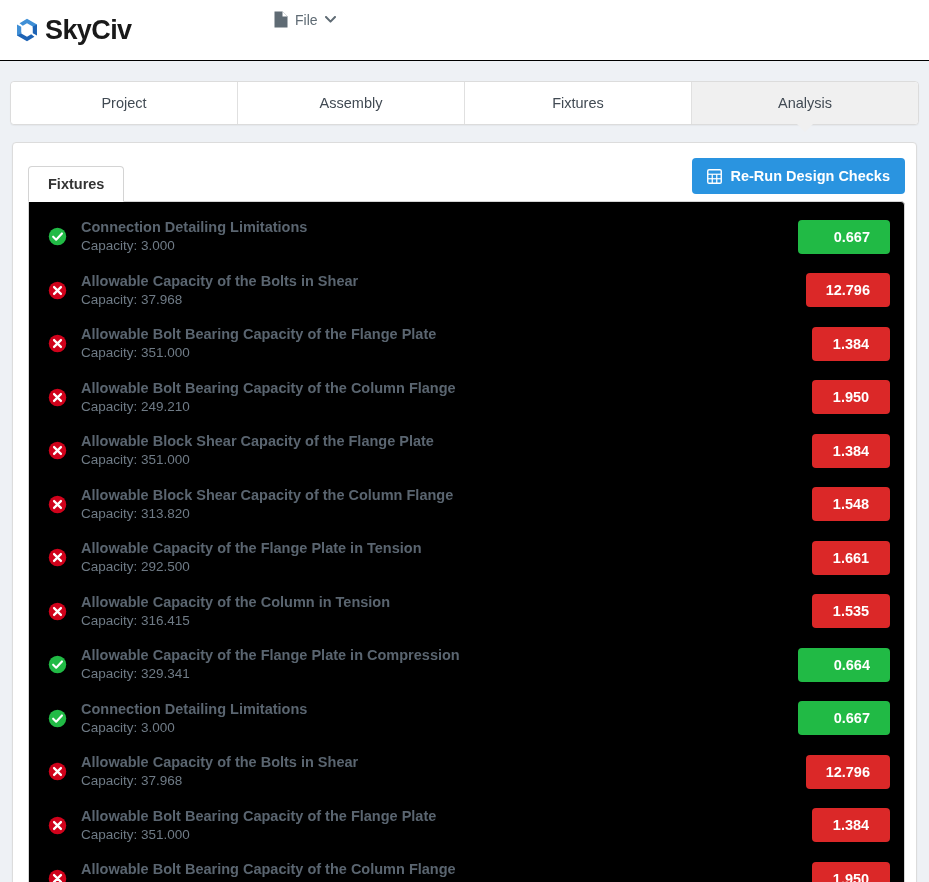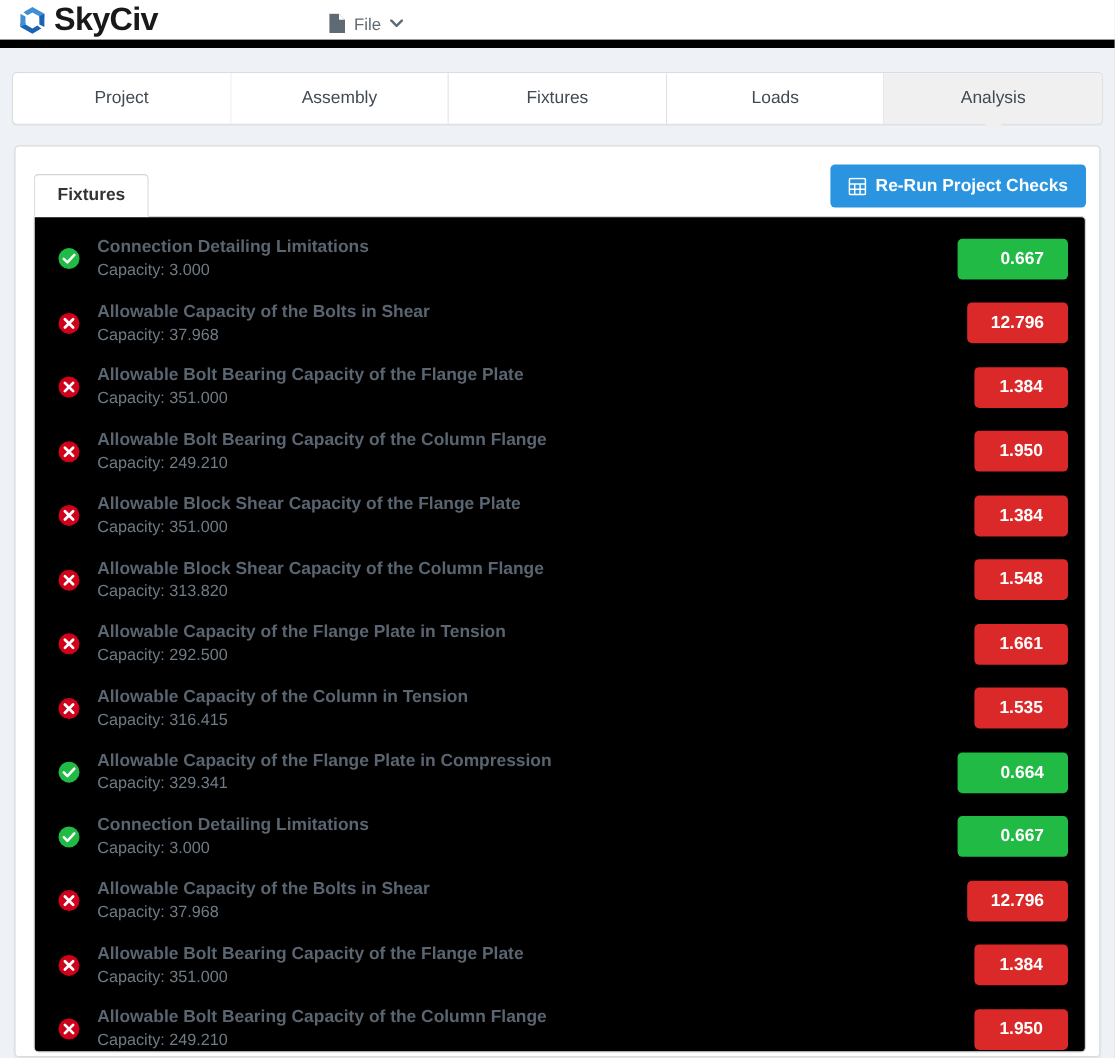--- a/index.html
+++ b/index.html
@@ -7,23 +7,23 @@
     margin: 0; padding: 0;
     width: 929px; height: 882px;
     background: #eef1f5;
     font-family: "Liberation Sans", sans-serif;
     overflow: hidden;
   }
 
   
   .topbar {
     position: relative;
-    height: 40px;
+    height: 61px;
     background: #ffffff;
-    border-bottom: 7px solid #000000;
+    border-bottom: 1px solid #000000;
     display: flex;
     align-items: center;
   }
   .brand {
     display: flex;
     align-items: center;
     margin-left: 13px;
     gap: 4px;
   }
   .brand-logo { width: 28px; height: 28px; display: block; }
@@ -223,44 +223,41 @@
 <div class="tabs" id="main-tabs">
     <div class="tab">
       <span>Project</span>
     </div>
     <div class="tab">
       <span>Assembly</span>
     </div>
     <div class="tab">
       <span>Fixtures</span>
     </div>
-    <div class="tab">
-      <span>Loads</span>
-    </div>
     <div class="tab active">
       <span>Analysis</span>
     </div>
   </div>
 
 <div class="card">
 
   <div class="card-head">
     <div class="subtab">Fixtures</div>
 
     <button class="rerun-btn">
       <span>
         <svg class="calc-icon" viewBox="0 0 16 16" aria-hidden="true">
           <rect x="0.8" y="0.8" width="14.4" height="14.4" rx="1.4" fill="none" stroke="#ffffff" stroke-width="1.5"></rect>
           <line x1="0.8" y1="5.6" x2="15.2" y2="5.6" stroke="#ffffff" stroke-width="1.3"></line>
           <line x1="0.8" y1="10.4" x2="15.2" y2="10.4" stroke="#ffffff" stroke-width="1.3"></line>
           <line x1="5.6" y1="5.6" x2="5.6" y2="15.2" stroke="#ffffff" stroke-width="1.3"></line>
           <line x1="10.4" y1="5.6" x2="10.4" y2="15.2" stroke="#ffffff" stroke-width="1.3"></line>
         </svg>
       </span>
-      <span>Re-Run Project Checks</span>
+      <span>Re-Run Design Checks</span>
     </button>
   </div>
 
   <div class="results-panel">
     <div class="results-list" id="results-list">
         <div class="result-row">
           <span>
             <svg class="status-icon" viewBox="0 0 20 20" aria-hidden="true">
               <circle cx="10" cy="10" r="9.2" fill="#21ba45"></circle>
               <path d="M5.4 10.2 L8.6 13.4 L14.7 6.8" stroke="#ffffff" stroke-width="2.2" fill="none" stroke-linecap="round" stroke-linejoin="round"></path>

